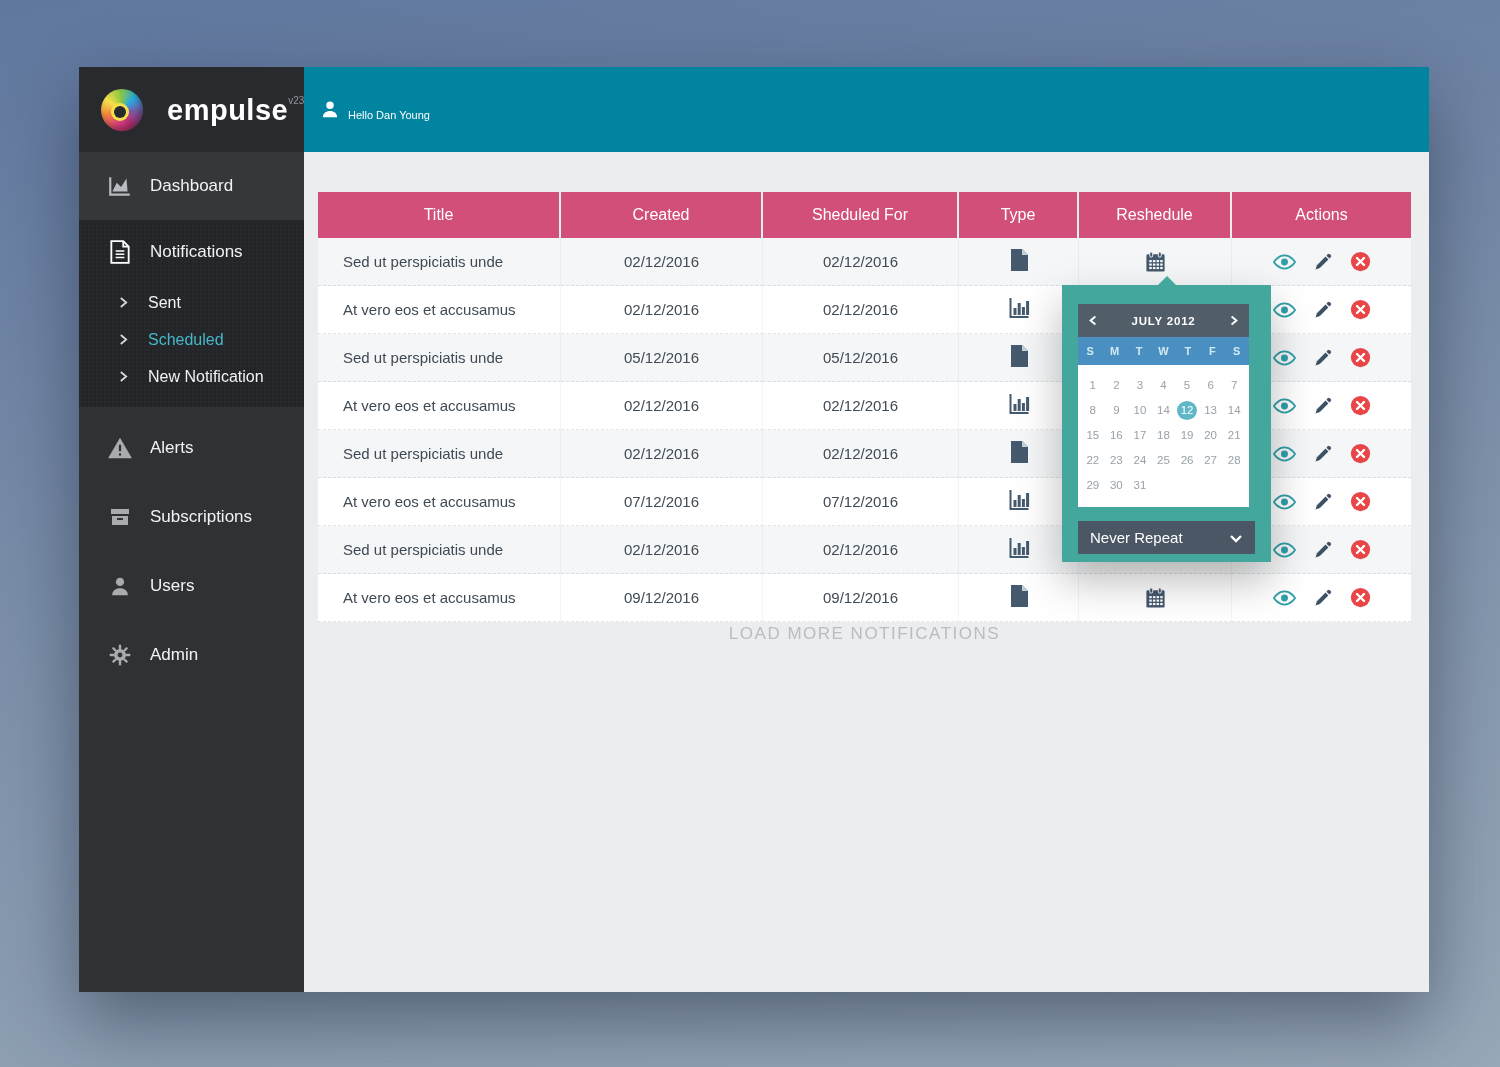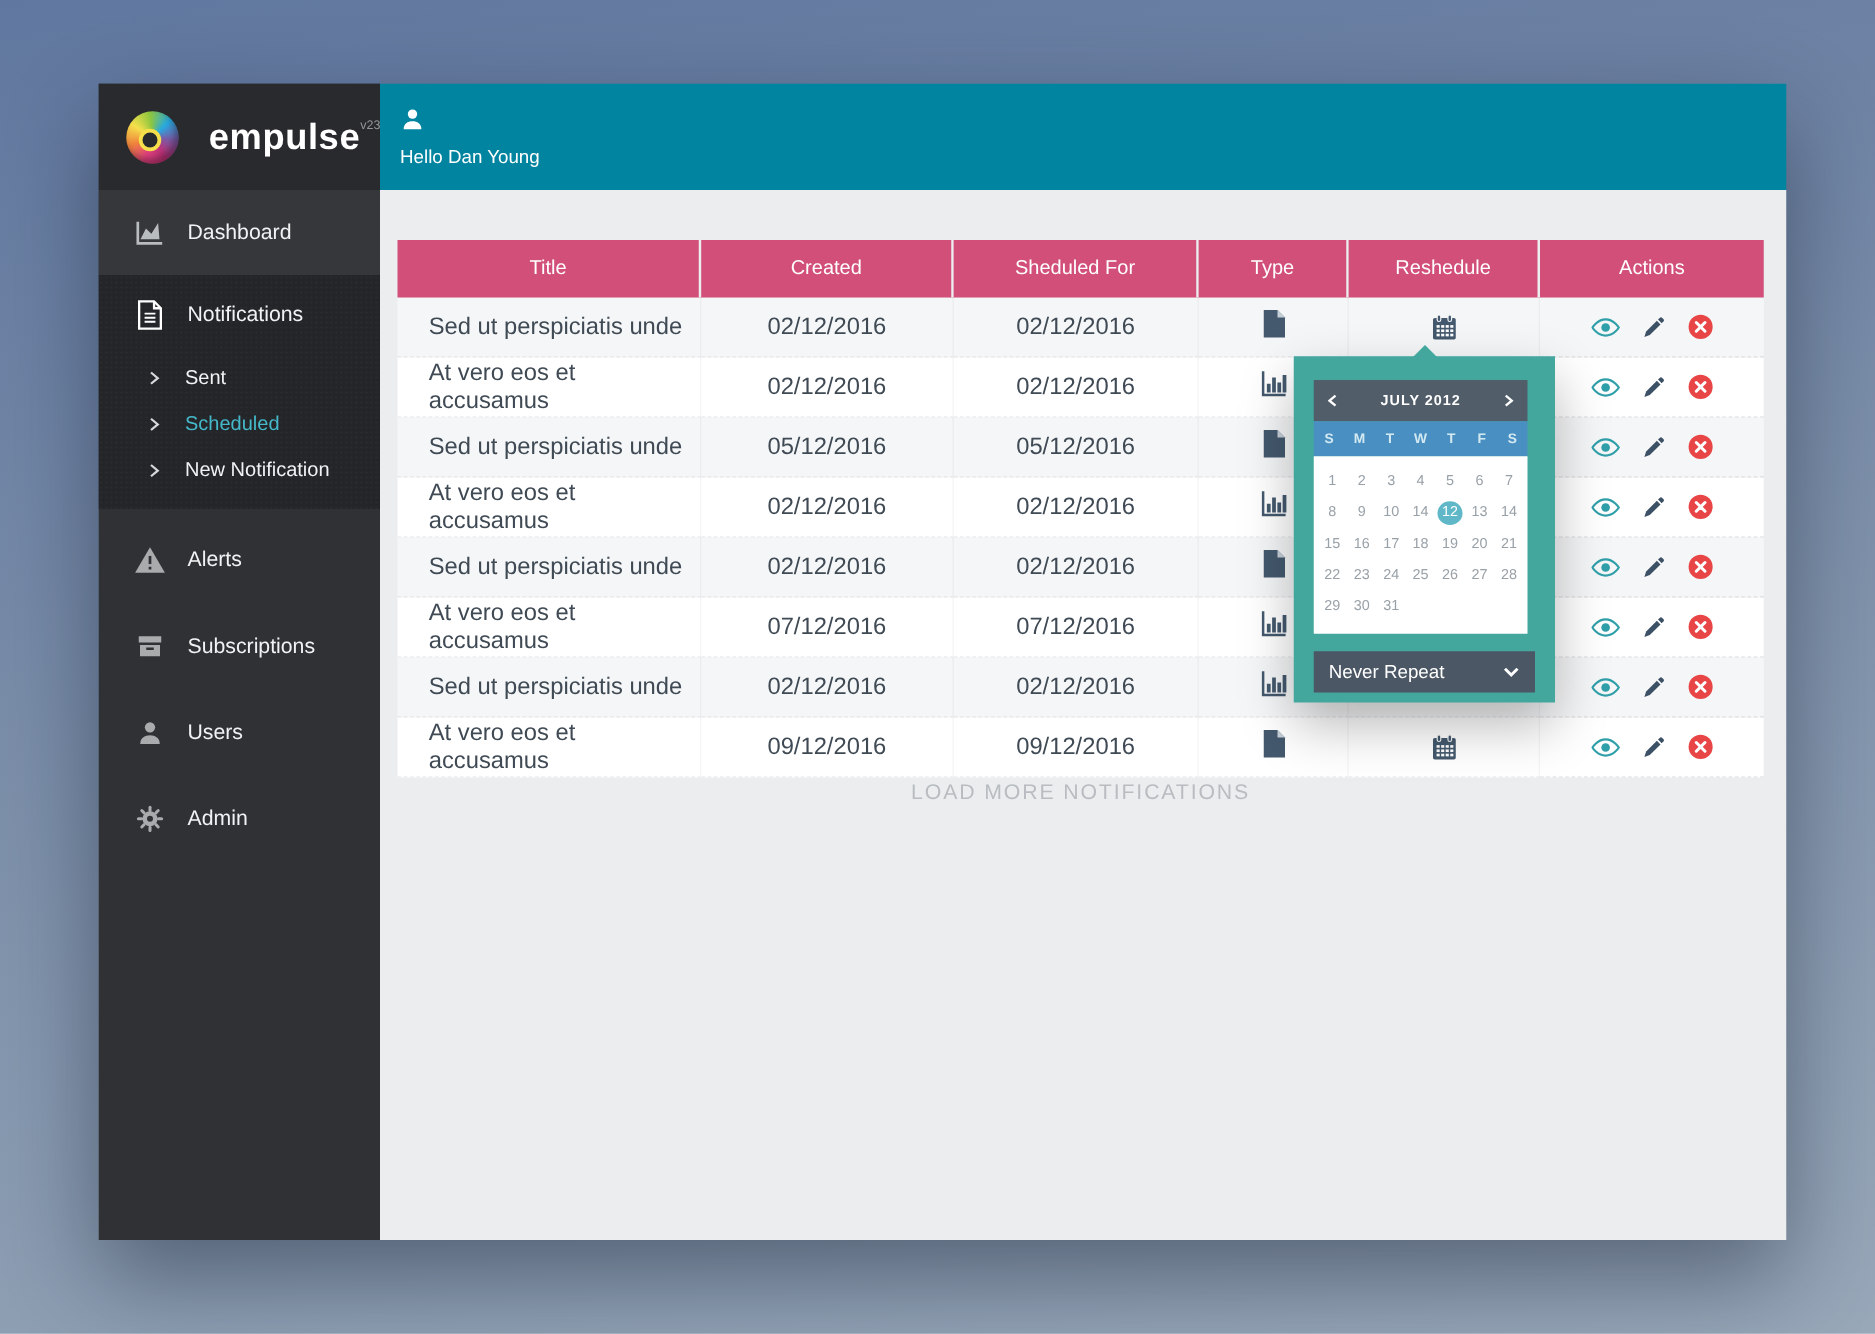--- a/index.html
+++ b/index.html
@@ -30,39 +30,39 @@
     background-image:radial-gradient(rgba(255,255,255,.025) 1px,transparent 1px);background-size:4px 4px;}
   .notif-block .nav-item{height:64px;}
   .sub-item{height:37px;display:flex;align-items:center;padding-left:40px;color:#f1f2f3;font-size:16px;cursor:pointer;}
   .sub-item .chev{width:10px;height:14px;margin-right:19px;display:flex;align-items:center;}
   .sub-item.active{color:#45b8c9;}
   .nav-lower{margin-top:6px;}
   
   .main{flex:1;display:flex;flex-direction:column;position:relative;min-width:0;}
   .topbar{height:85px;background:#0084a0;flex:none;display:flex;align-items:center;justify-content:space-between;padding:0 20px 0 16px;}
   .page-title{color:#fff;font-size:24px;font-weight:bold;letter-spacing:.3px;}
-  .user{display:flex;align-items:flex-start;color:#fff;font-size:15px;gap:8px;cursor:pointer;flex-direction:column;}
+  .user{display:flex;align-items:flex-end;color:#fff;font-size:11px;gap:8px;cursor:pointer;}
   .content{flex:1;background:#ebedee;padding:40px 0 0 14px;position:relative;}
   
   .tbl{width:1093px;}
   .thead,.trow{display:grid;grid-template-columns:243px 202px 196px 120px 153px 179px;}
   .thead{height:46px;}
   .th{background:#d14f78;color:#fff;font-size:16px;display:flex;align-items:center;justify-content:center;border-right:2px solid #ebedee;}
   .th:last-child{border-right:none;}
   .trow{height:48px;background:#fff;}
   .trow:nth-child(odd){background:#f5f6f7;}
-  .td{display:flex;align-items:center;justify-content:center;font-size:19px;color:#3f4a54;
+  .td{display:flex;align-items:center;justify-content:center;font-size:15px;color:#3f4a54;
       border-right:1px solid rgba(110,120,130,.08);border-bottom:1px dashed rgba(110,120,130,.18);}
   .td:last-child{border-right:none;}
   .td.c-title{justify-content:flex-start;padding-left:25px;}
   .icon-btn{background:none;border:none;padding:0;cursor:pointer;display:flex;align-items:center;justify-content:center;}
   .actions-cell{gap:17px;}
   .load-more{width:1093px;text-align:center;color:#b9bdc1;font-size:17px;letter-spacing:1.5px;margin-top:2px;cursor:pointer;}
   
-  .popup{position:absolute;left:731px;top:218px;width:209px;height:277px;background:#43a79e;
+  .popup{position:absolute;left:758px;top:218px;width:209px;height:277px;background:#43a79e;
     box-shadow:0 18px 40px rgba(0,0,0,.28);z-index:5;box-sizing:border-box;padding:19px 16px;}
   .popup::before{content:'';position:absolute;top:-9px;left:95px;width:0;height:0;
     border-left:10px solid transparent;border-right:10px solid transparent;border-bottom:10px solid #43a79e;}
   .cal{width:171px;}
   .cal-head{height:33px;background:#525d6a;display:flex;align-items:center;justify-content:space-between;padding:0 11px;}
   .cal-month{color:#fff;font-size:11.5px;font-weight:bold;letter-spacing:.8px;}
   .cal-nav{background:none;border:none;padding:0;cursor:pointer;display:flex;align-items:center;}
   .cal-days{height:28px;background:#4a8fc2;display:grid;grid-template-columns:repeat(7,1fr);align-items:center;}
   .cal-dayhead{color:#d2e9f1;font-size:11px;font-weight:bold;text-align:center;}
   .cal-grid{background:#fff;display:grid;grid-template-columns:repeat(7,1fr);padding:11px 3px 12px;row-gap:6px;}

